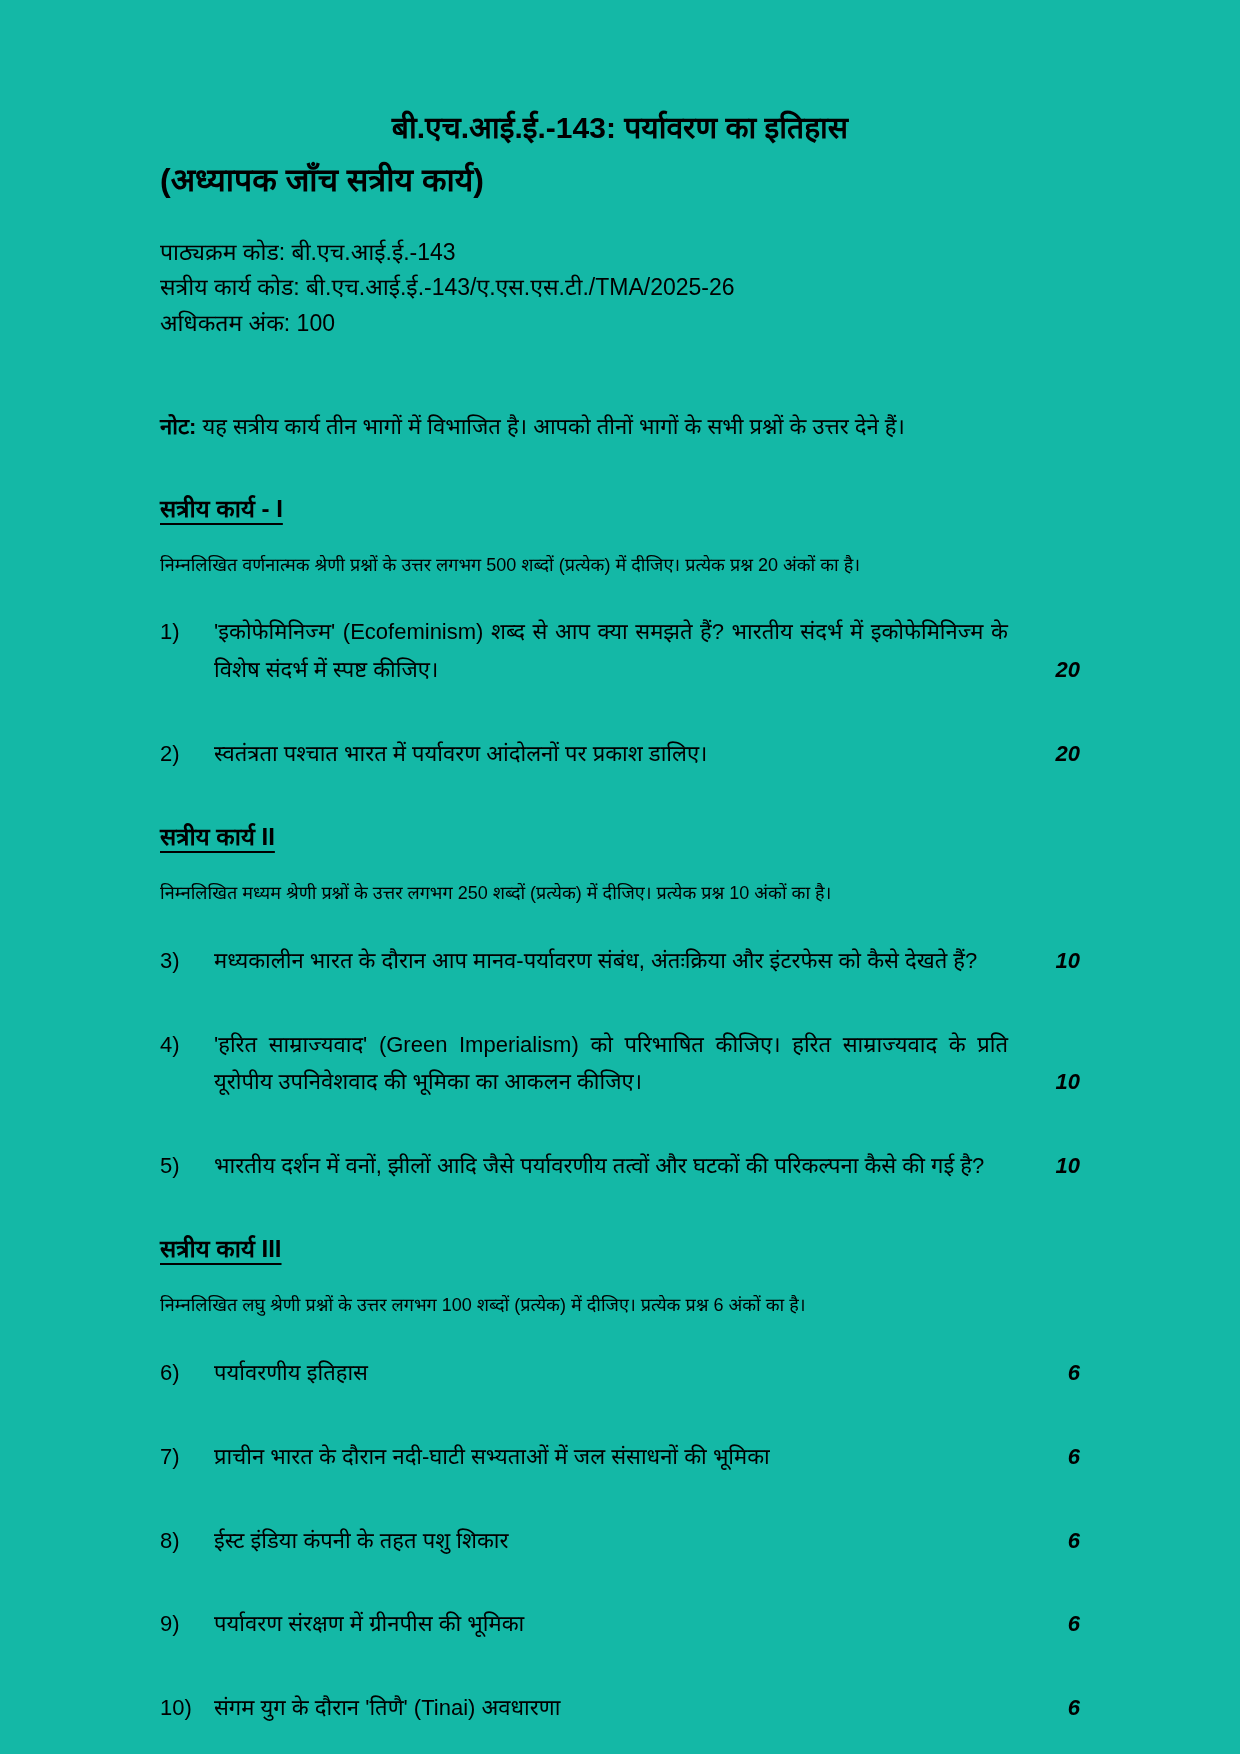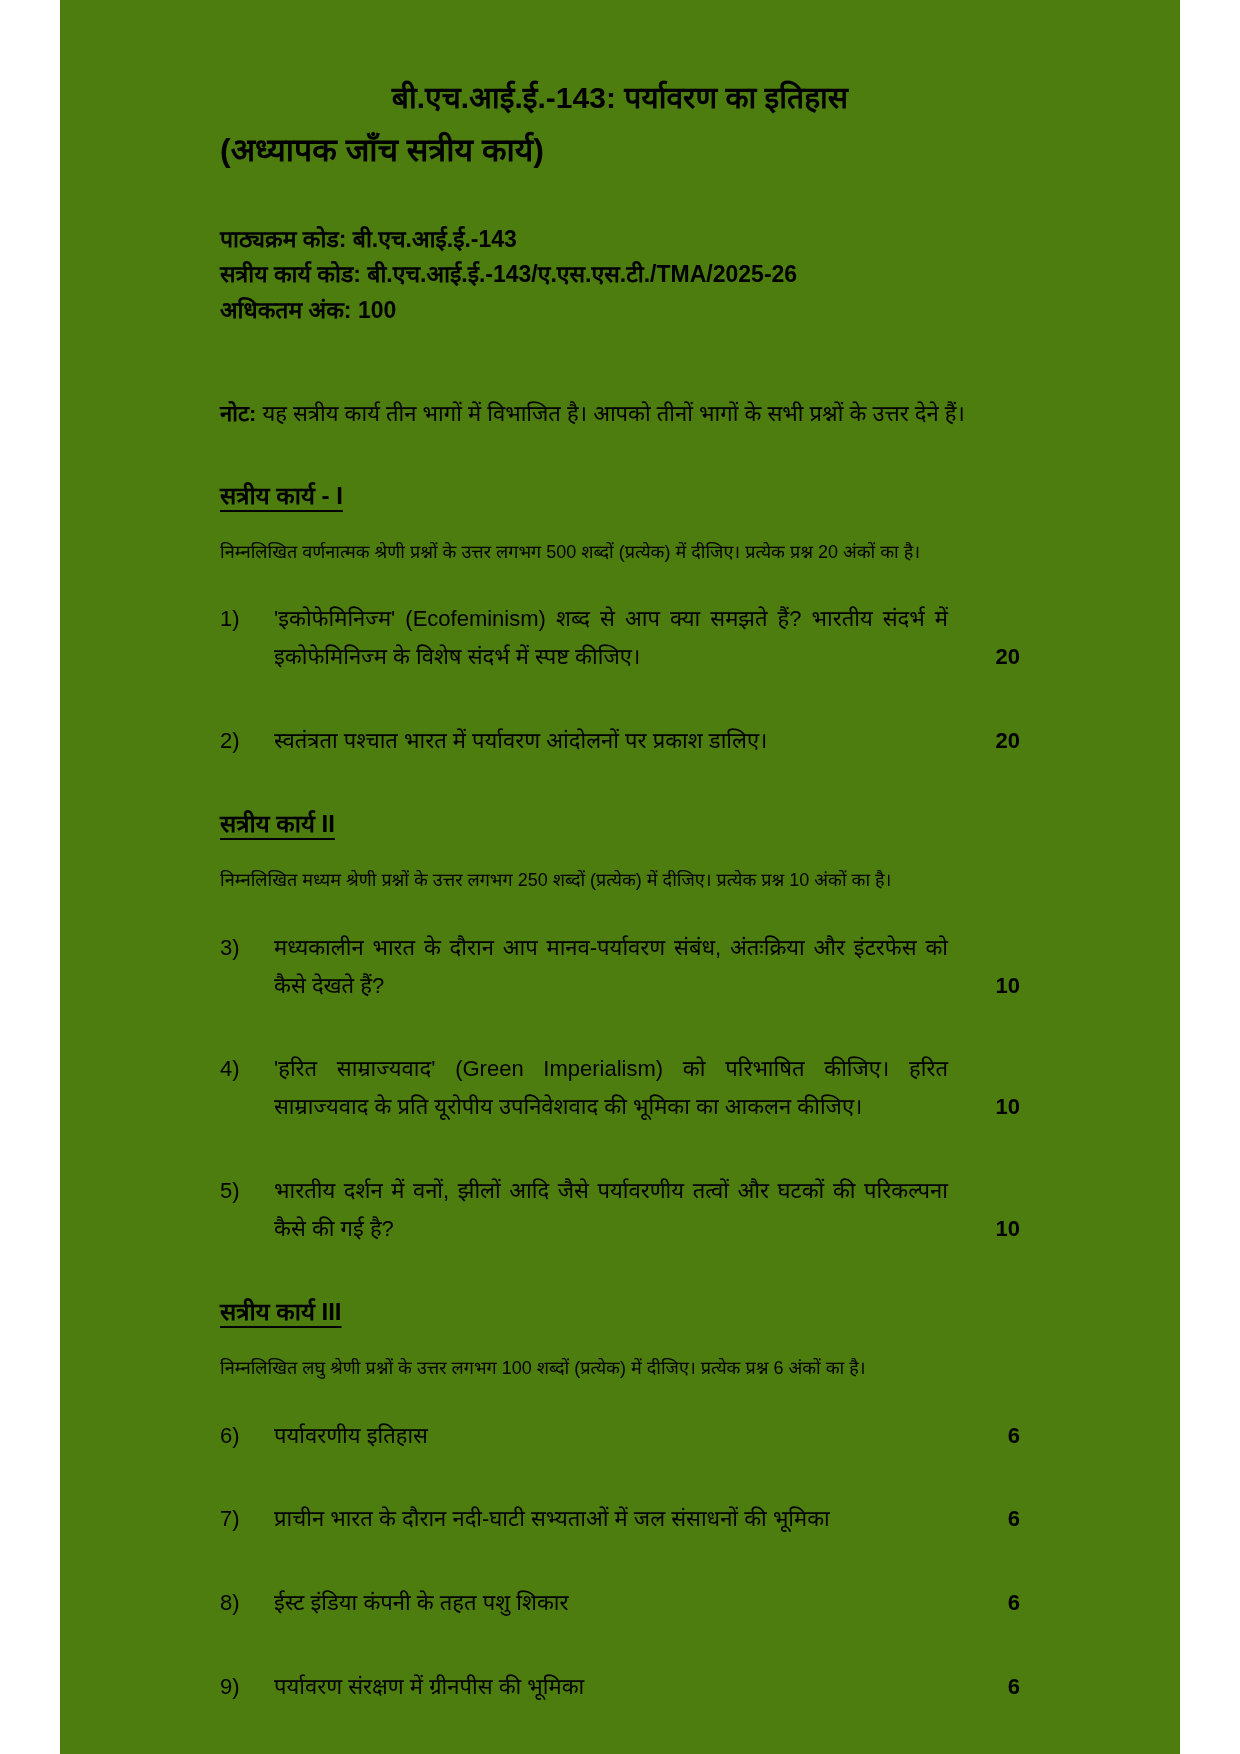--- a/index.html
+++ b/index.html
@@ -3,43 +3,43 @@
 <meta charset="utf-8">
 <title>BHIE-143 Assignment</title>
 <style>
   * { margin: 0; padding: 0; box-sizing: border-box; }
   html, body { background: #ffffff; }
   body {
     font-family: "Liberation Sans", "DejaVu Sans", sans-serif;
     color: #000000;
   }
   .page {
-    width: 1120px;
+    width: 1240px;
     height: 1754px;
     margin: 0 auto;
-    background: #4d7c0f;
-    padding: 78px 160px 60px 160px;
+    background: #14b8a6;
+    padding: 108px 160px 60px 160px;
     overflow: hidden;
   }
   .doc-title {
     text-align: center;
     font-size: 30px;
     font-weight: 700;
     line-height: 1.35;
   }
   .doc-subtitle {
     text-align: left;
     font-size: 32px;
     font-weight: 700;
     margin-top: 8px;
   }
   .meta-block {
-    margin-top: 52px;
+    margin-top: 35px;
     font-size: 23px;
-    font-weight: 700;
+    font-weight: 400;
     line-height: 1.55;
   }
   .note-line {
     margin-top: 69px;
     font-size: 22px;
     line-height: 1.55;
   }
   .note-label { font-weight: 700; }
   .section-heading {
     text-align: left;
@@ -73,20 +73,21 @@
     flex: 1;
     text-align: justify;
     padding-right: 30px;
   }
   .q-marks {
     width: 42px;
     flex-shrink: 0;
     text-align: right;
     font-weight: 700;
     align-self: flex-end;
+    font-style: italic;
   }
 </style>
 </head>
 <body>
 
 <div class="page">
 
   <h1 class="doc-title">बी.एच.आई.ई.-143: पर्यावरण का इतिहास</h1>
   <h2 class="doc-subtitle">(अध्यापक जाँच सत्रीय कार्य)</h2>
 

